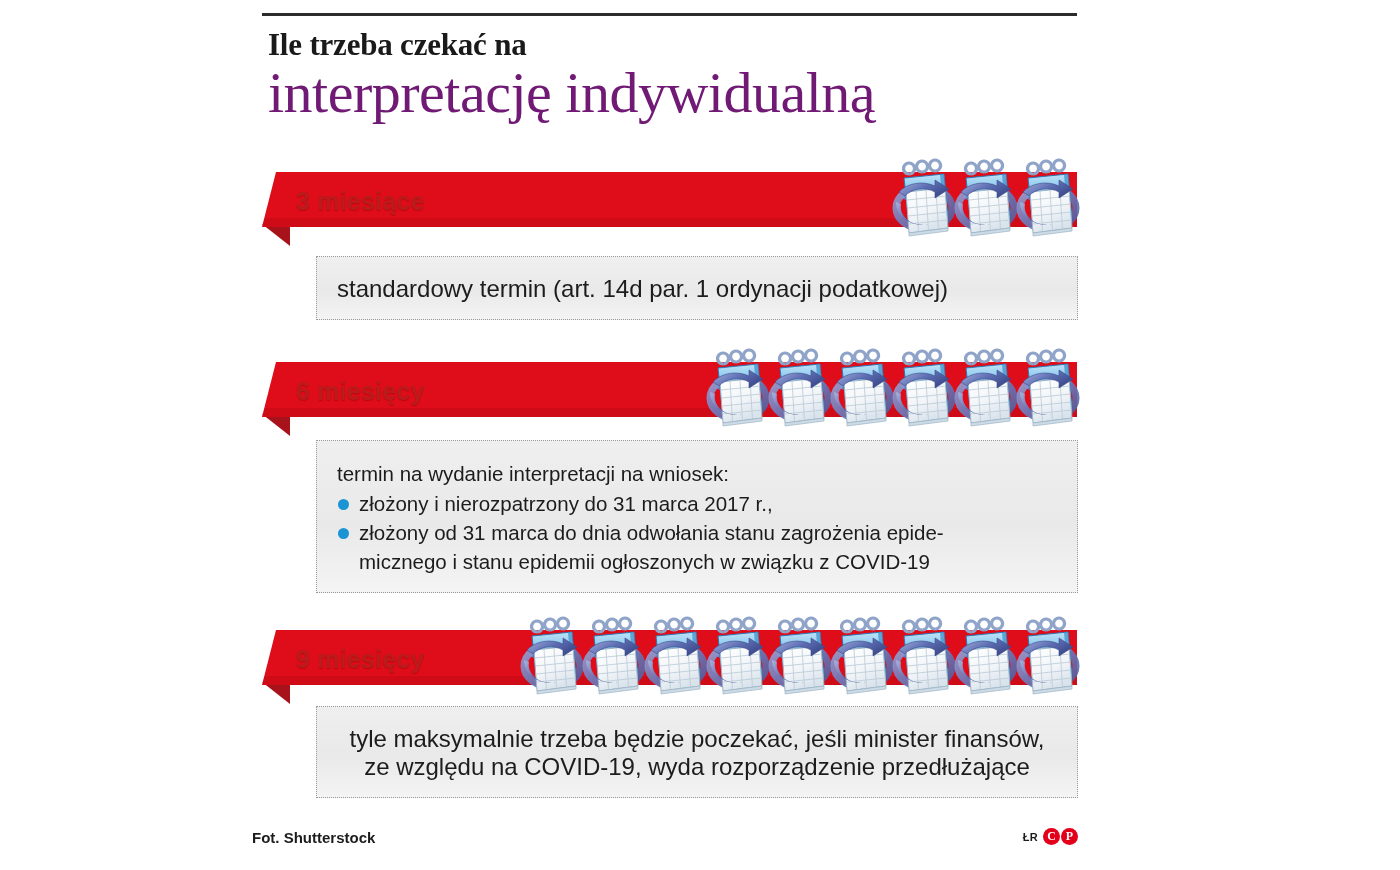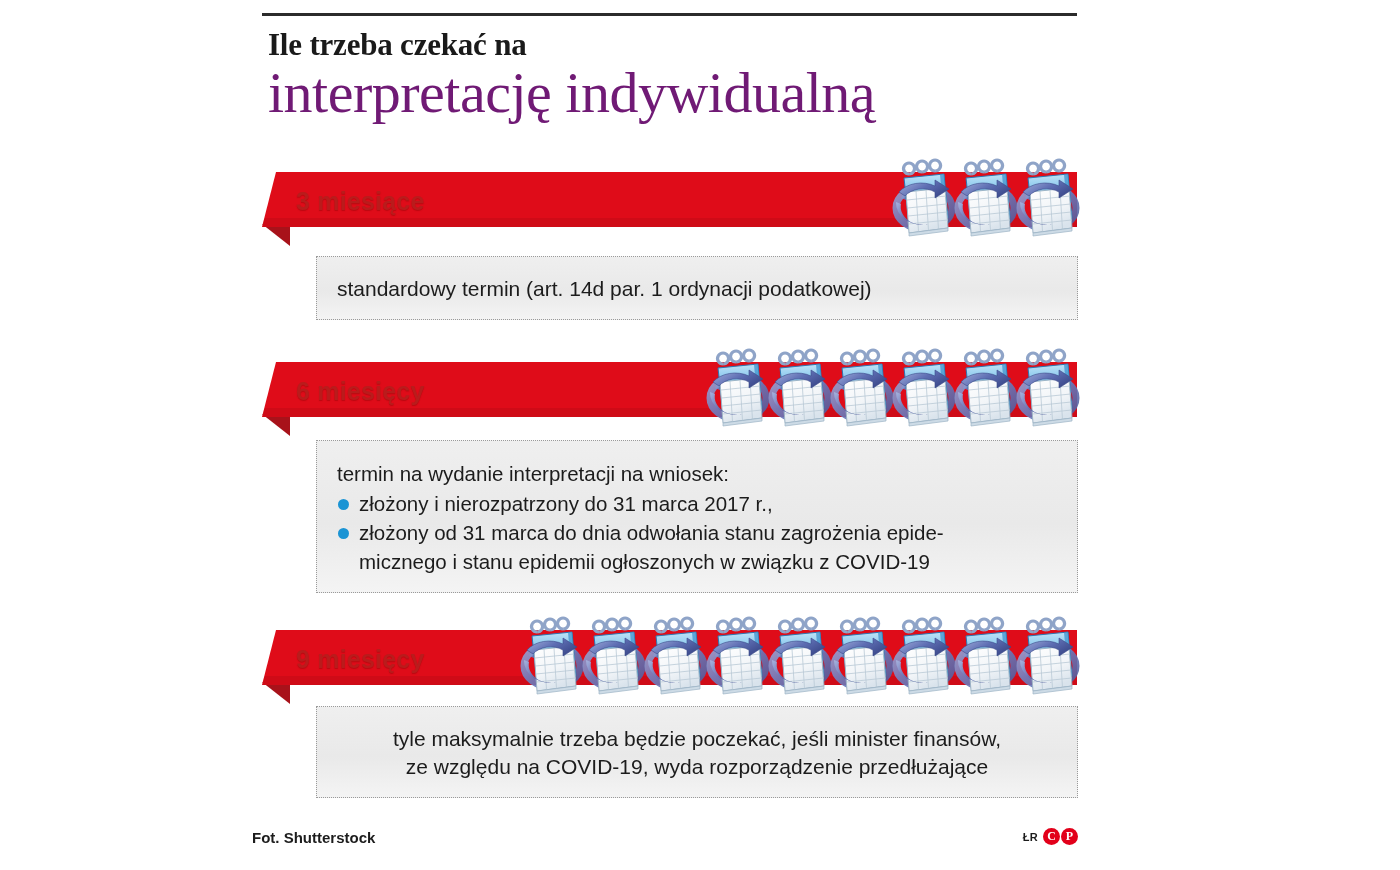--- a/index.html
+++ b/index.html
@@ -136,21 +136,21 @@
     background: linear-gradient(to bottom, #efefef 0%, #e9e9e9 55%, #f4f4f4 100%);
     box-sizing: border-box;
     padding: 18px 20px 16px 20px;
   }
   #desc-0 { top: 84px; }
   #desc-1 { top: 78px; }
   #desc-2 { top: 76px; }
 
   .desc-text {
     font-family: "Liberation Sans", sans-serif;
-    font-size: 21px;
+    font-size: 24px;
     line-height: 28px;
     color: #1c1c1c;
     white-space: pre-line;
   }
   .desc-lead {
     font-family: "Liberation Sans", sans-serif;
     font-size: 20.5px;
     line-height: 29px;
     color: #1c1c1c;
     margin-bottom: 1px;

